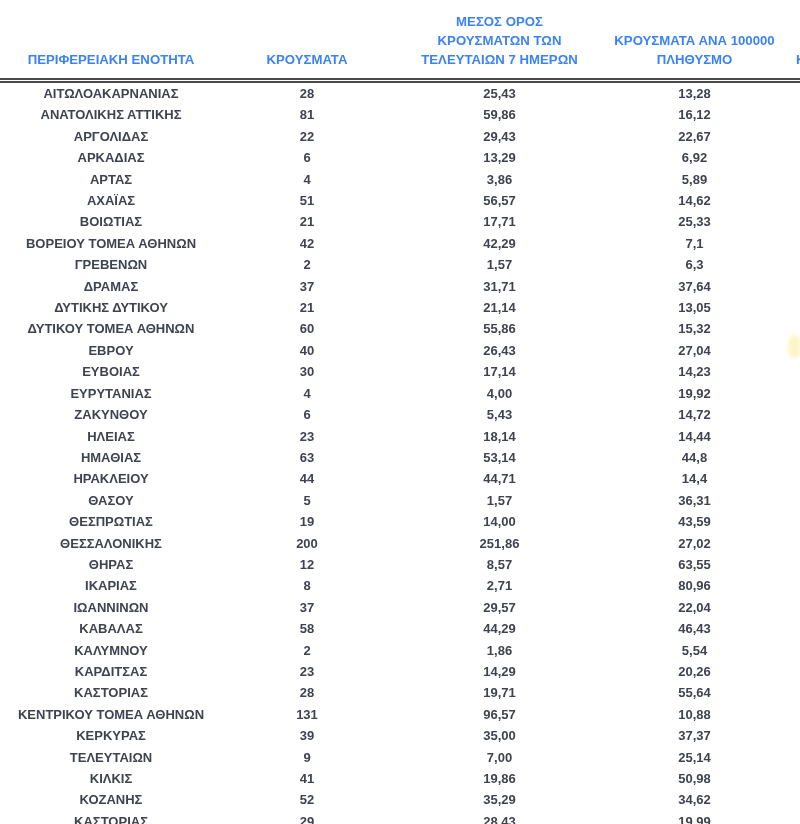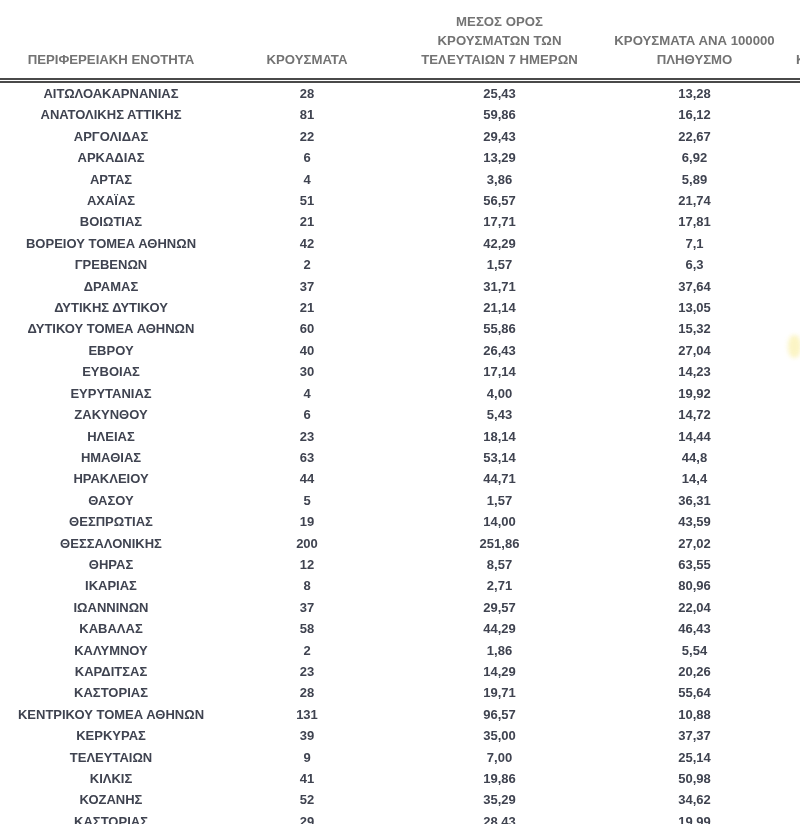--- a/index.html
+++ b/index.html
@@ -27,21 +27,21 @@
   thead th {
     height: 69px;
     vertical-align: bottom;
     text-align: center;
     font-size: 13.2px;
     font-weight: 600;
     line-height: 19px;
     padding: 0 0 9px 0;
     white-space: pre-line;
     border-bottom: 5px double #4a4a4a;
-    color: #737373;
+    color: #3b82f6;
   }
   thead th.partial {
     text-align: left;
     padding-left: 14px;
     white-space: nowrap;
     overflow: visible;
   }
   tbody td {
     height: 21.4px;
     padding: 0;
@@ -120,28 +120,28 @@
           <td>ΑΡΤΑΣ</td>
           <td>4</td>
           <td>3,86</td>
           <td>5,89</td>
           <td></td>
         </tr>
         <tr>
           <td>ΑΧΑΪΑΣ</td>
           <td>51</td>
           <td>56,57</td>
-          <td>21,74</td>
+          <td>14,62</td>
           <td></td>
         </tr>
         <tr>
           <td>ΒΟΙΩΤΙΑΣ</td>
           <td>21</td>
           <td>17,71</td>
-          <td>17,81</td>
+          <td>25,33</td>
           <td></td>
         </tr>
         <tr>
           <td>ΒΟΡΕΙΟΥ ΤΟΜΕΑ ΑΘΗΝΩΝ</td>
           <td>42</td>
           <td>42,29</td>
           <td>7,1</td>
           <td></td>
         </tr>
         <tr>

